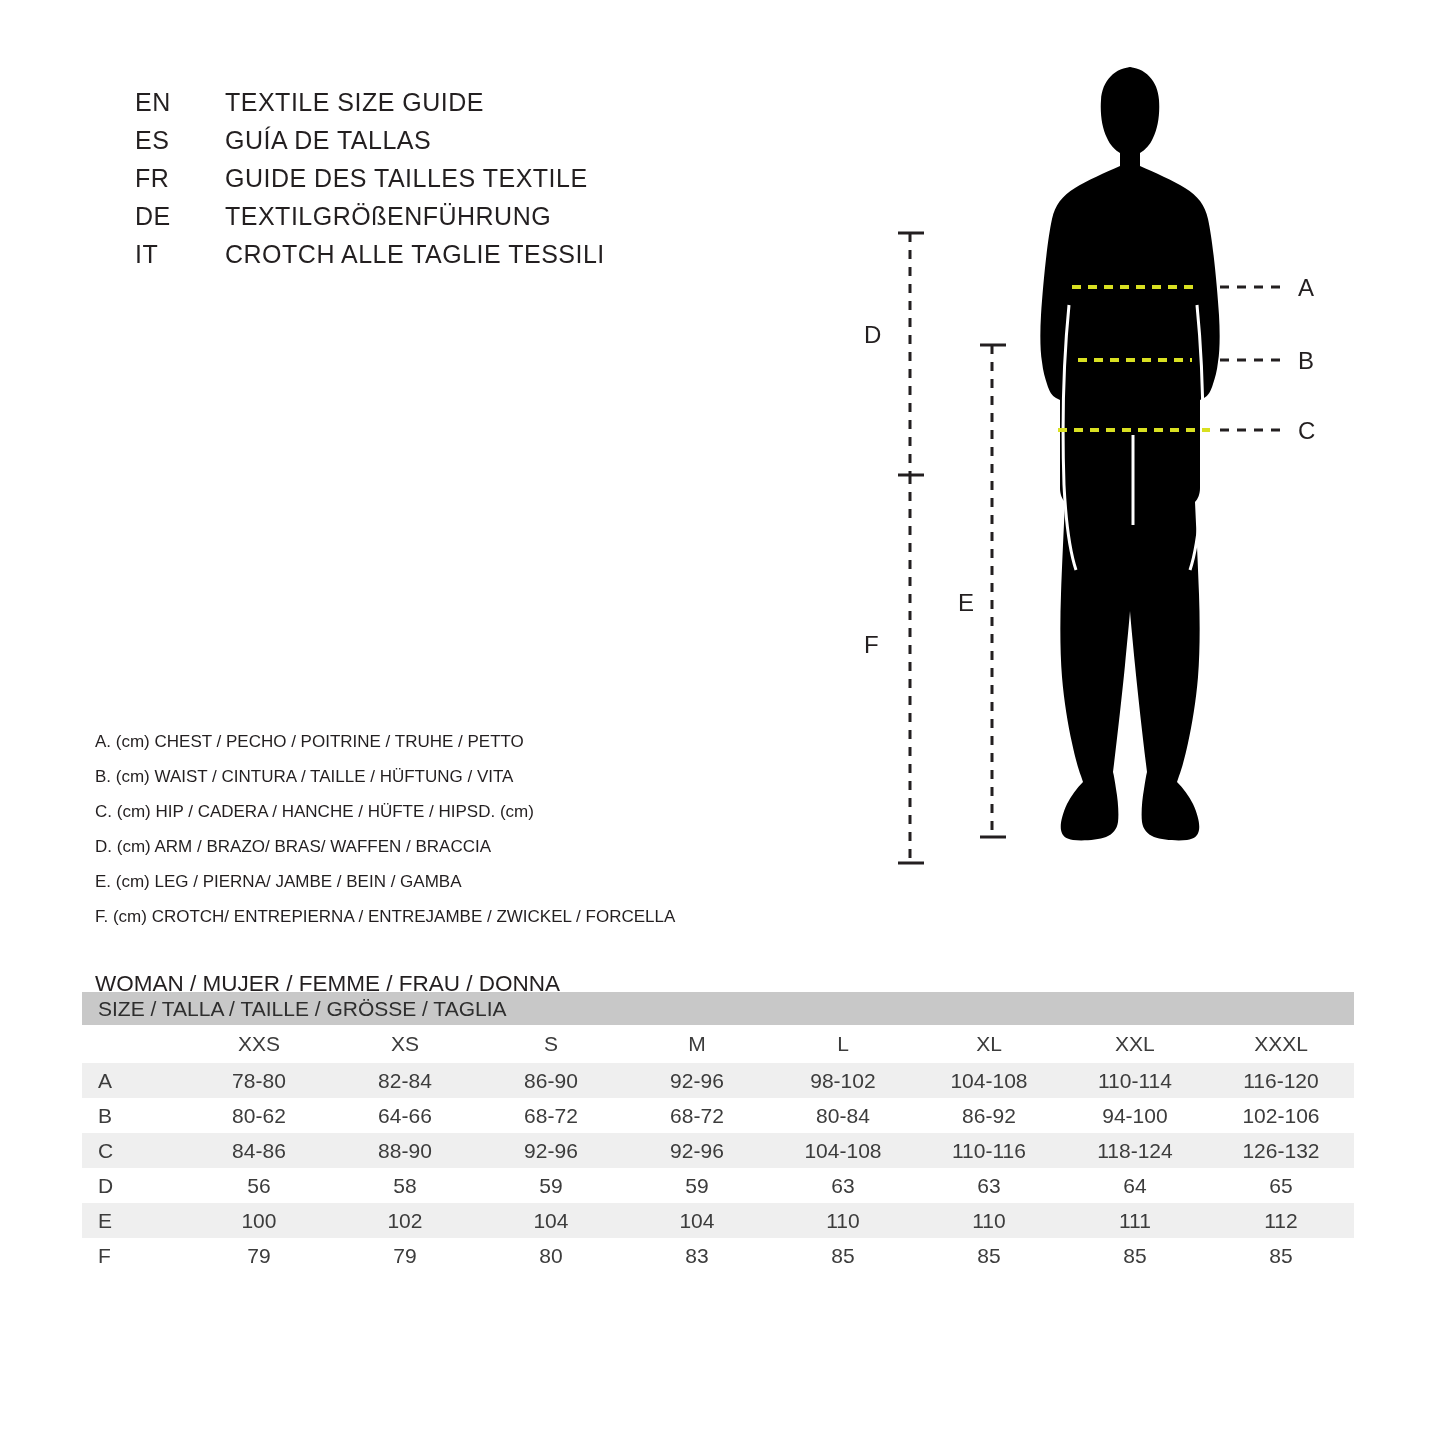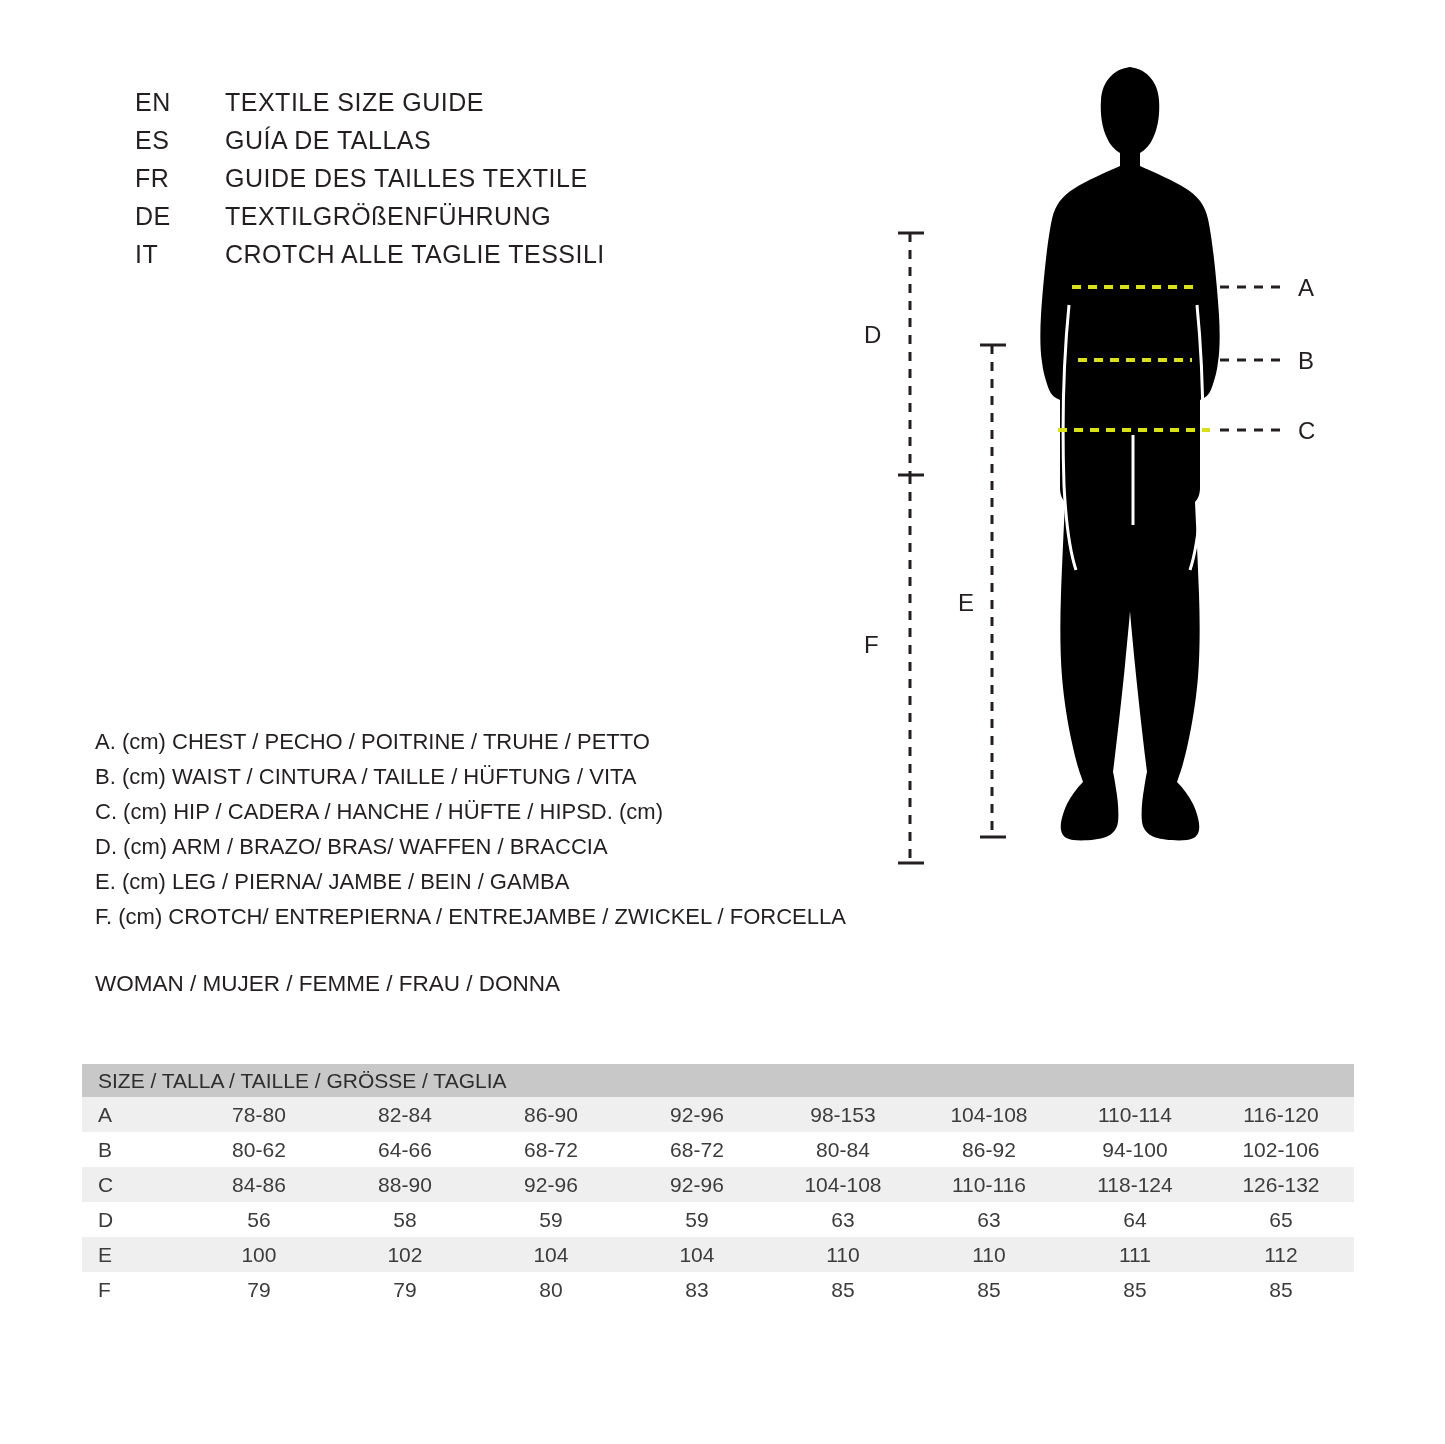--- a/index.html
+++ b/index.html
@@ -40,38 +40,38 @@
   }
 
   
   #legend-block {
     position: absolute;
     left: 95px;
     top: 724px;
     width: 820px;
   }
   .legend-row {
-    font-size: 22px;
+    font-size: 17px;
     line-height: 35px;
     white-space: nowrap;
   }
 
   #woman-label {
     position: absolute;
     left: 95px;
     top: 963px;
     font-size: 22.5px;
     margin-top: 8px;
   }
 
   
   #size-table {
     position: absolute;
     left: 82px;
-    top: 1064px;
+    top: 992px;
     width: 1272px;
     border-collapse: collapse;
     font-size: 21px;
     color: #3c3c3c;
   }
   #size-table th, #size-table td {
     padding: 0;
     margin: 0;
     font-weight: normal;
     text-align: center;
@@ -274,28 +274,39 @@
       <col class="c-data">
     <col class="c-data">
       <col class="c-data">
       <col class="c-data">
       <col class="c-data">
   </colgroup>
   <tbody>
     <tr>
       <td class="band-head" colspan="9">SIZE / TALLA / TAILLE / GRÖSSE / TAGLIA</td>
     </tr>
+    <tr class="head-row">
+      <td></td>
+      <td>XXS</td>
+      <td>XS</td>
+      <td>S</td>
+      <td>M</td>
+      <td>L</td>
+      <td>XL</td>
+      <td>XXL</td>
+      <td>XXXL</td>
+    </tr>
 
     <tr class="shade">
       <td class="row-label">A</td>
       <td>78-80</td>
       <td>82-84</td>
       <td>86-90</td>
       <td>92-96</td>
-      <td>98-153</td>
+      <td>98-102</td>
       <td>104-108</td>
       <td>110-114</td>
       <td>116-120</td>
     </tr>
 
     <tr class="plain">
       <td class="row-label">B</td>
       <td>80-62</td>
       <td>64-66</td>
       <td>68-72</td>

